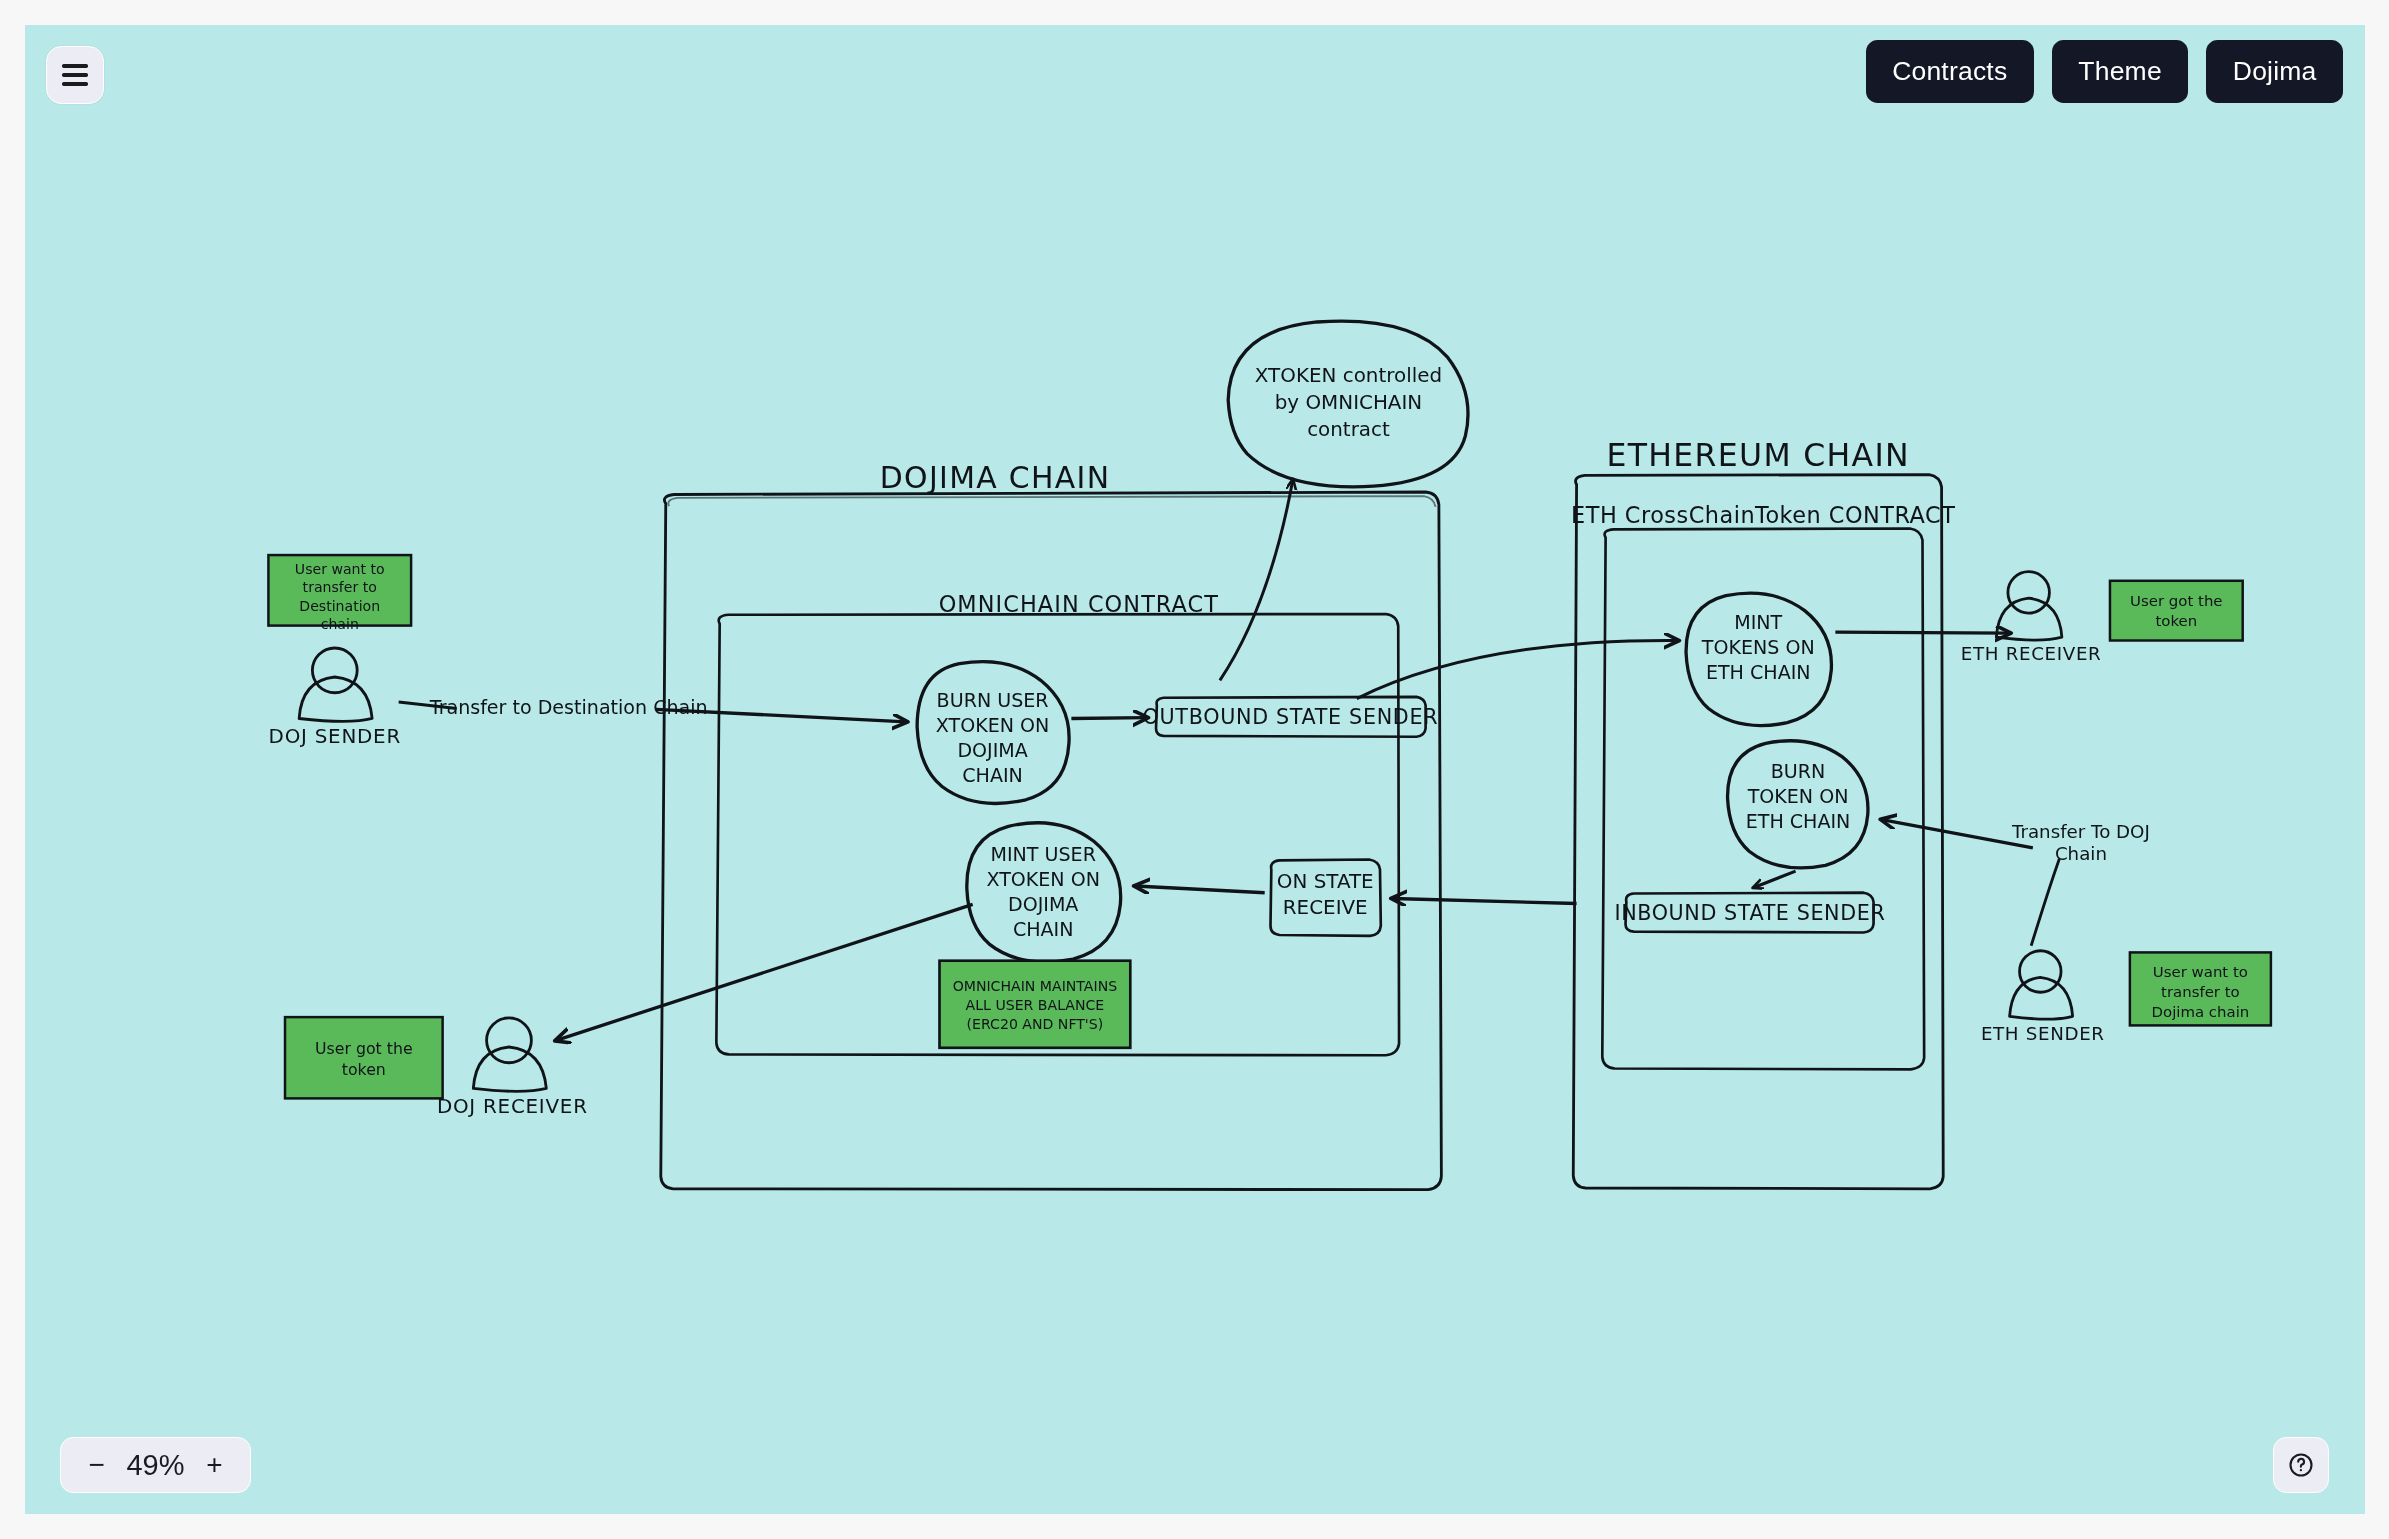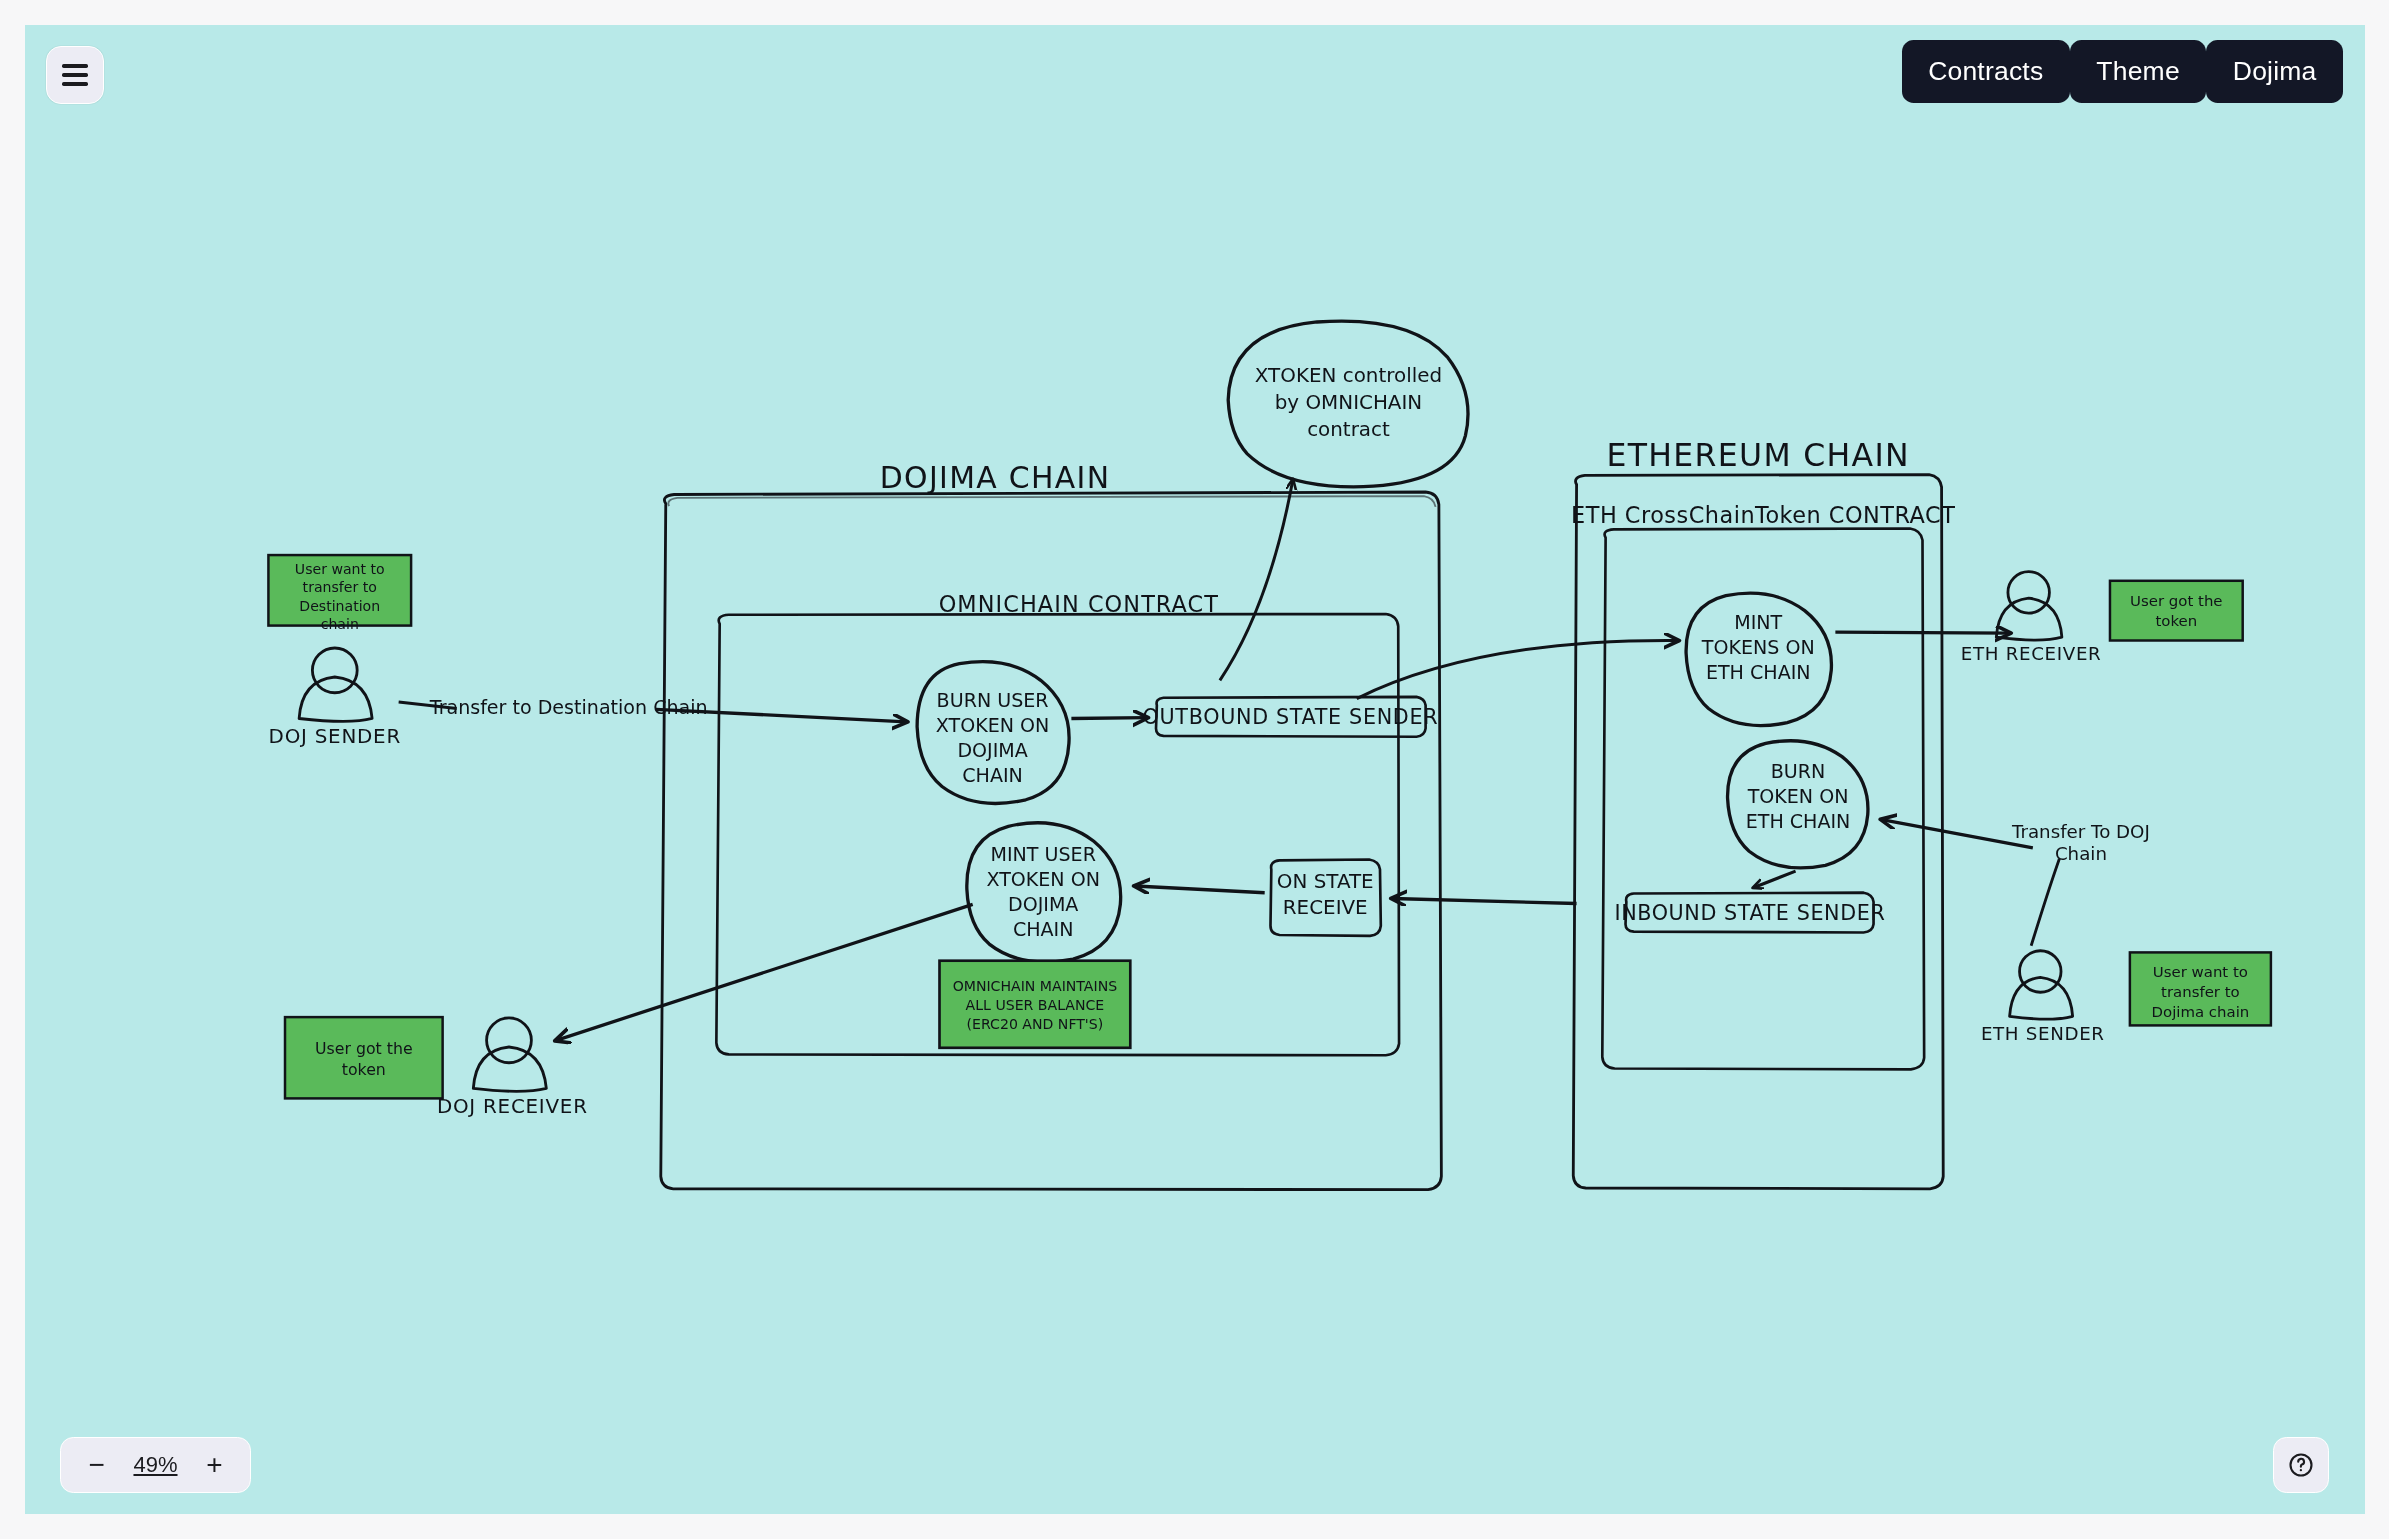--- a/index.html
+++ b/index.html
@@ -44,21 +44,21 @@
     box-shadow: 0 0 0 0.8px rgba(0,0,0,0.04);
     z-index: 30;
   }
   #menu-button .bar {
     width: 26.5px; height: 3.3px; background: #1b1b1f; border-radius: 1.7px;
   }
   
   #top-actions {
     position: absolute;
     right: 46px; top: 40px;
-    display: flex; 
+    display: flex; gap: 18px;
     z-index: 30;
   }
   .action-btn {
     background: #131726;
     color: #ffffff;
     border: none;
     border-radius: 11.6px;
     padding: 0 26.5px;
     height: 63px;
     font-size: 26.5px;
@@ -79,24 +79,23 @@
     display: flex; align-items: center; justify-content: space-between;
     padding: 0 21.6px;
     z-index: 30;
   }
   #zoom-control .zbtn {
     font-size: 28px; color: #1b1b1f; cursor: pointer;
     line-height: 1; width: 28px; text-align: center;
     font-family: "Liberation Sans", sans-serif;
   }
   #zoom-control .zval {
-    font-size: 22px; color: #1b1b1f; cursor: pointer;
+    font-size: 29px; color: #1b1b1f; cursor: pointer;
     font-family: "Liberation Sans", sans-serif;
     padding: 0 5px;
-    text-decoration: underline;
   }
   
   #help-button {
     position: absolute;
     right: 60px; bottom: 47px;
     width: 56px; height: 56px;
     background: #ececf4;
     border: 1.7px solid #ffffff;
     border-radius: 13.3px;
     display: flex; align-items: center; justify-content: center;

